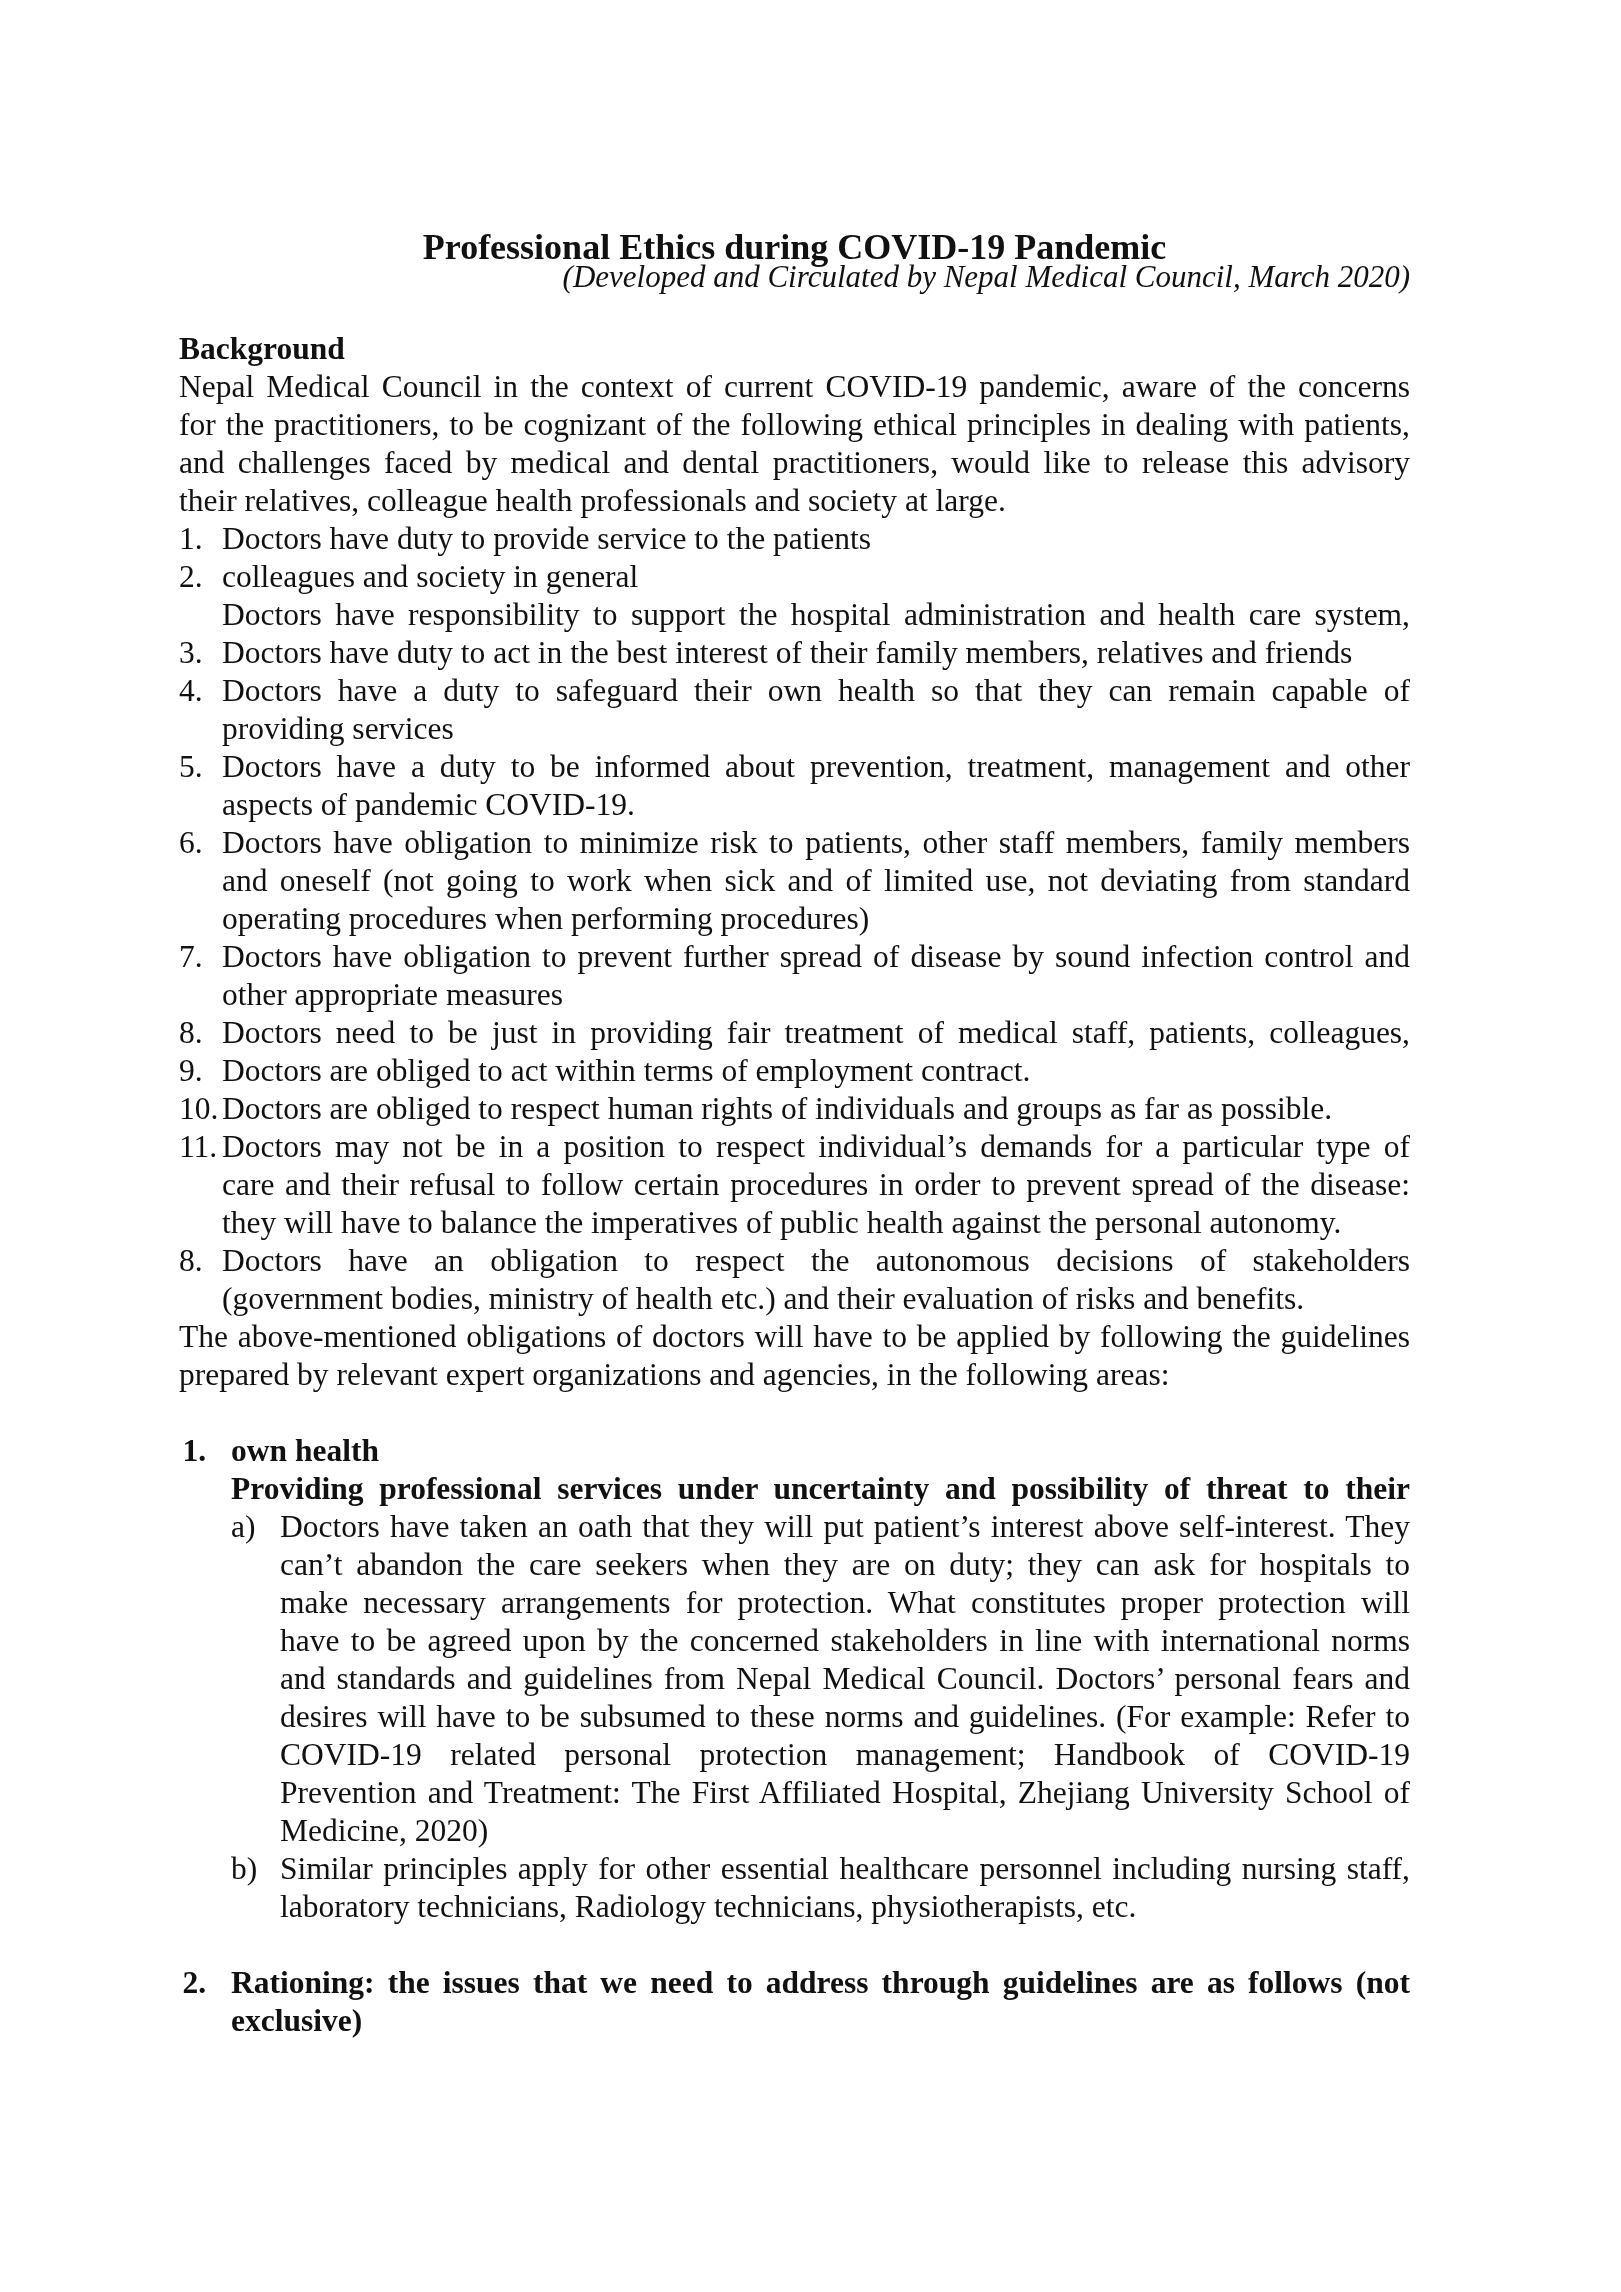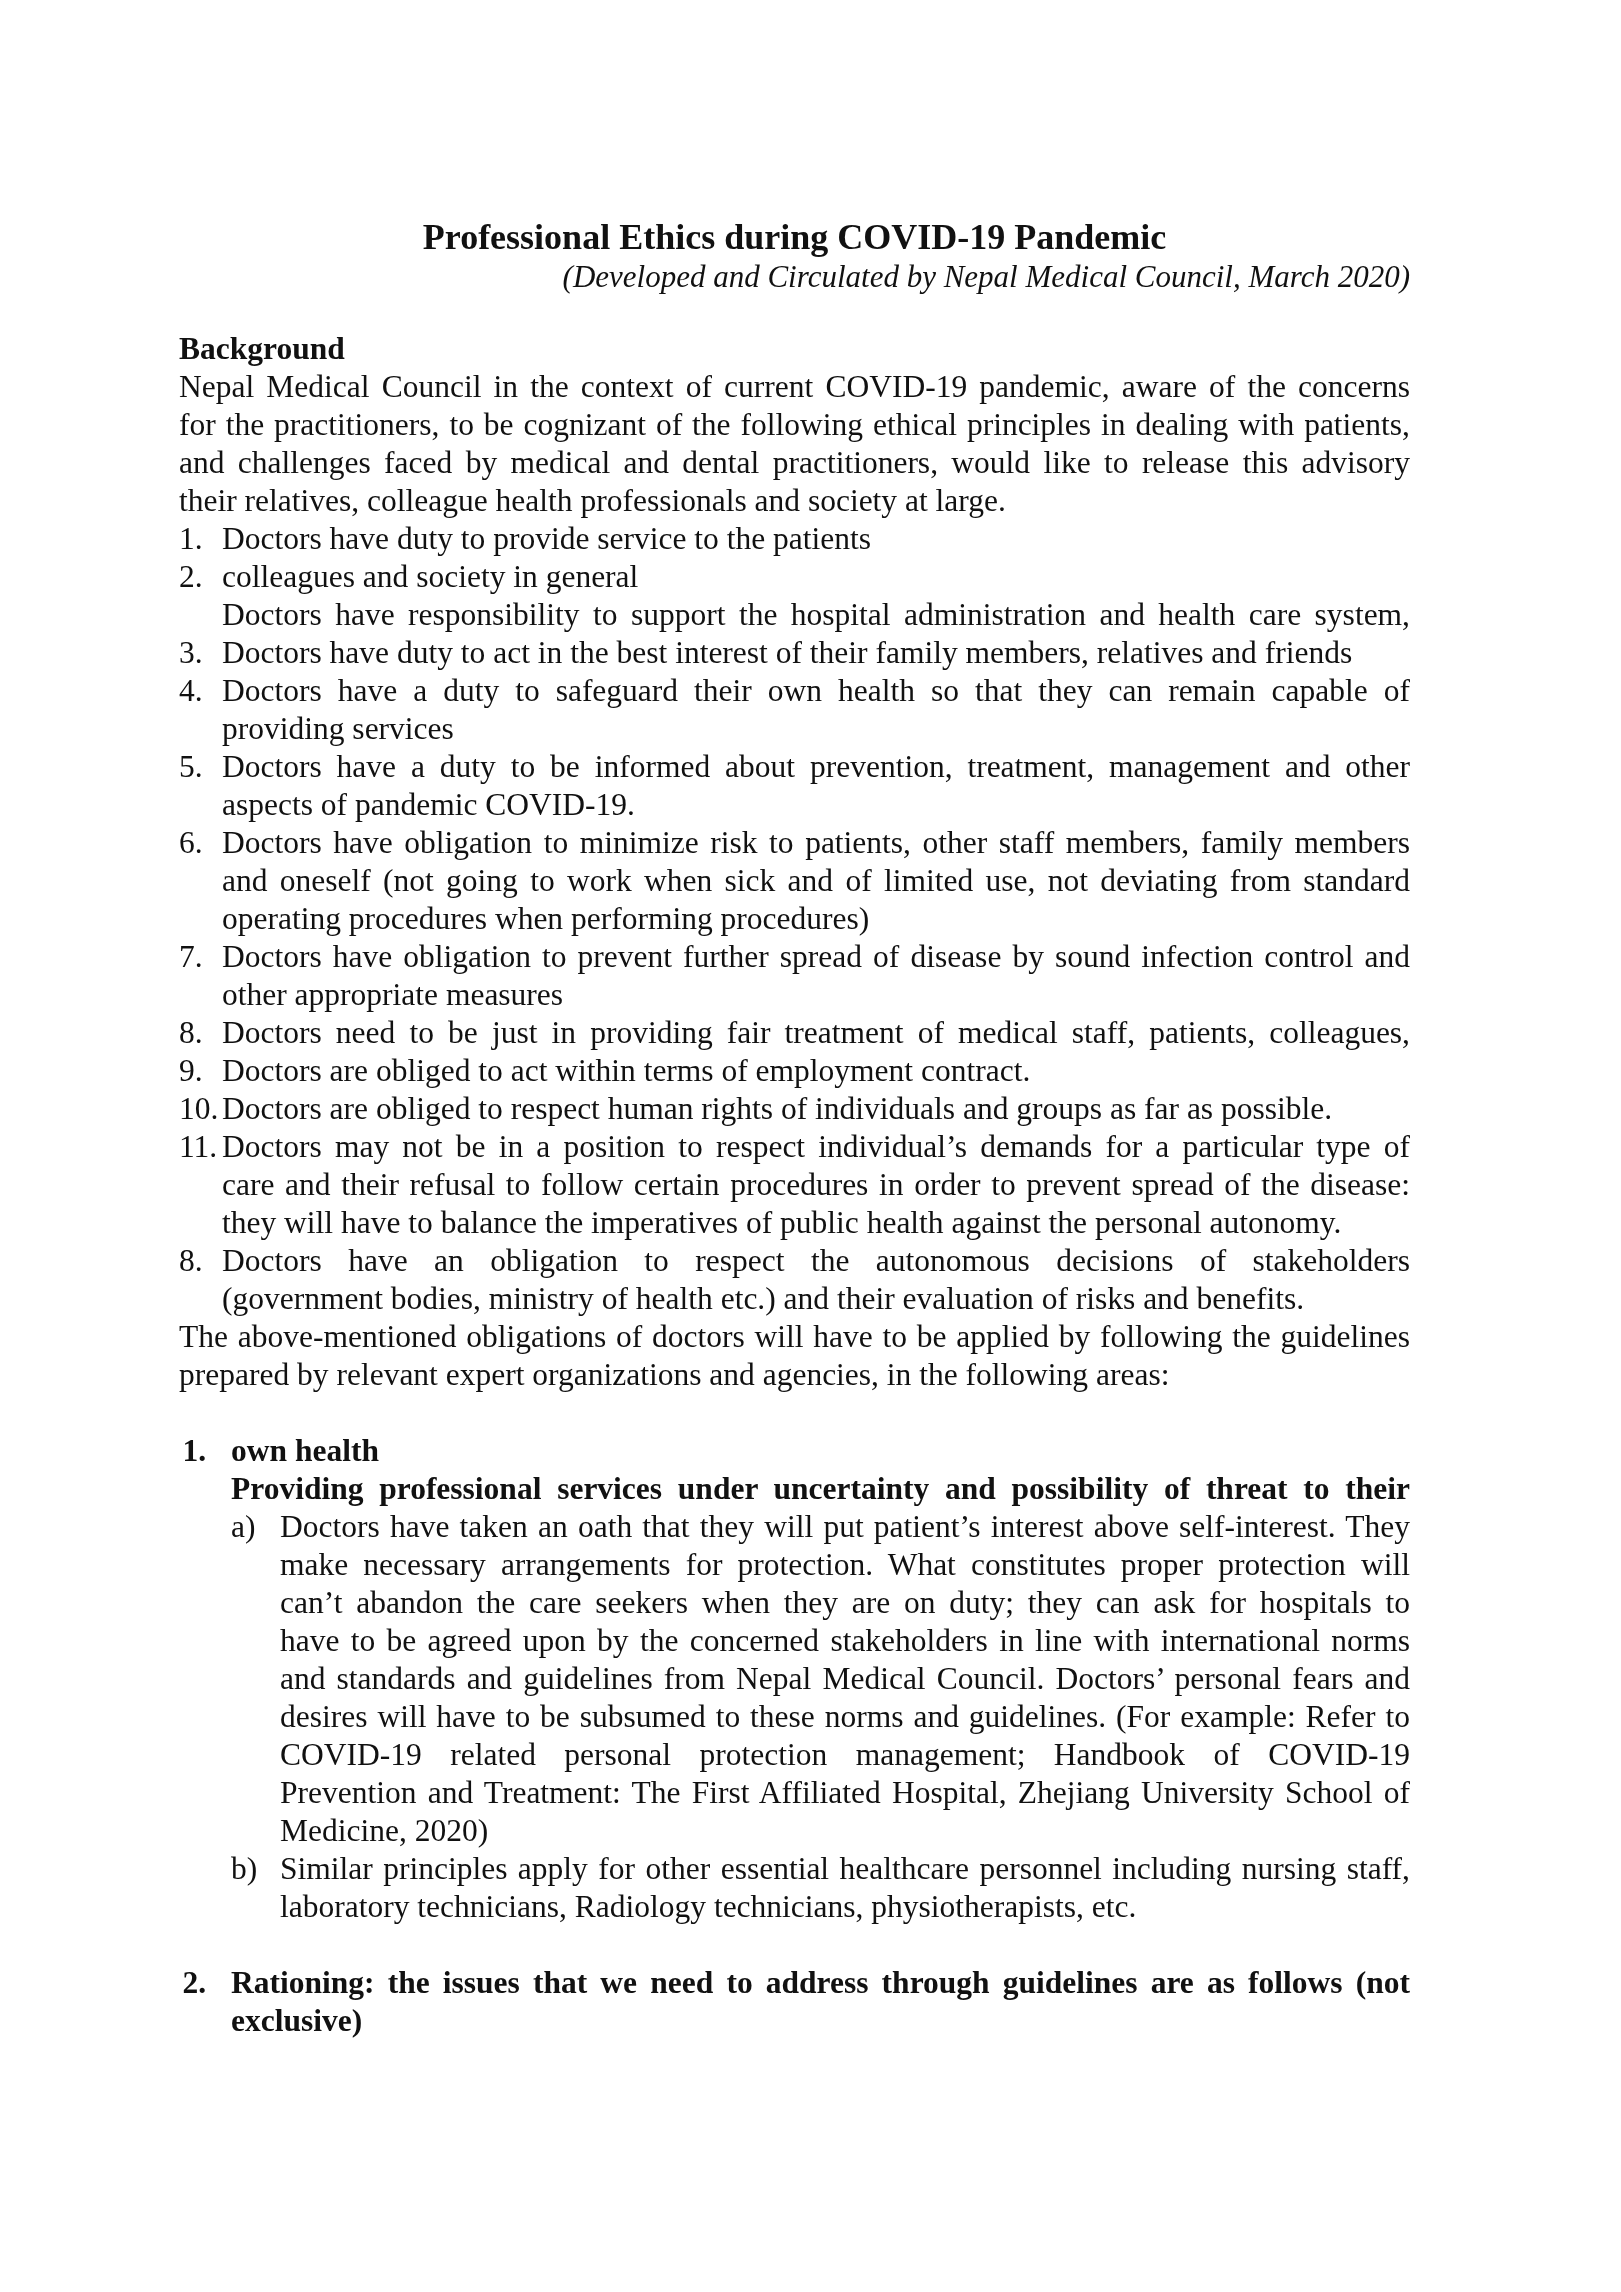--- a/index.html
+++ b/index.html
@@ -1,19 +1,19 @@
 <!DOCTYPE html>
 <html style="font-size:14.3px"><head>
 <meta charset="utf-8">
 <style>
   html, body { margin: 0; padding: 0; background: #ffffff; }
   body { width: 1621px; height: 2293px; position: relative; overflow: hidden;
          font-family: "Liberation Serif", "DejaVu Serif", serif; color: #111111; }
   .page { position: absolute; left: 179px; top: 0; width: 1231px; }
-  .title { position: absolute; left: 0; width: 1231px; top: 217px; text-align: center;
+  .title { position: absolute; left: 0; width: 1231px; top: 227px; text-align: center;
            font-weight: bold; font-size: 36px; line-height: 41px; margin: 0; }
   .subtitle { position: absolute; left: 0; width: 1231px; top: 259px; text-align: right;
               font-style: italic; font-size: 31px; line-height: 36px; margin: 0; }
   .content { position: absolute; left: 0; top: 330px; width: 1231px;
              font-size: 31.5px; line-height: 38px; }
   .bg-heading { font-weight: bold; margin: 0; }
   .para { margin: 0; text-align: justify; text-align-last: left; }
   .plist { margin: 0; padding: 0; list-style: none; }
   .plist li { position: relative; padding-left: 43px; text-align: justify; }
   .plist li .num { position: absolute; left: 0; top: 0; }
@@ -114,22 +114,22 @@
         <div class="section">
           <span class="snum">1.</span>
           <div class="shead">
             <span class="line last">own health</span>
             <span class="line">Providing professional services under uncertainty and possibility of threat to their</span>
           </div>
           <ul class="sublist">
             <li>
               <span class="snum2">a)</span>
               <span class="line">Doctors have taken an oath that they will put patient’s interest above self-interest. They</span>
+              <span class="line">can’t abandon the care seekers when they are on duty; they can ask for hospitals to</span>
               <span class="line">make necessary arrangements for protection. What constitutes proper protection will</span>
-              <span class="line">can’t abandon the care seekers when they are on duty; they can ask for hospitals to</span>
               <span class="line">have to be agreed upon by the concerned stakeholders in line with international norms</span>
               <span class="line">and standards and guidelines from Nepal Medical Council. Doctors’ personal fears and</span>
               <span class="line">desires will have to be subsumed to these norms and guidelines. (For example: Refer to</span>
               <span class="line">COVID-19 related personal protection management; Handbook of COVID-19</span>
               <span class="line">Prevention and Treatment: The First Affiliated Hospital, Zhejiang University School of</span>
               <span class="line last">Medicine, 2020)</span>
             </li>
             <li>
               <span class="snum2">b)</span>
               <span class="line">Similar principles apply for other essential healthcare personnel including nursing staff,</span>

